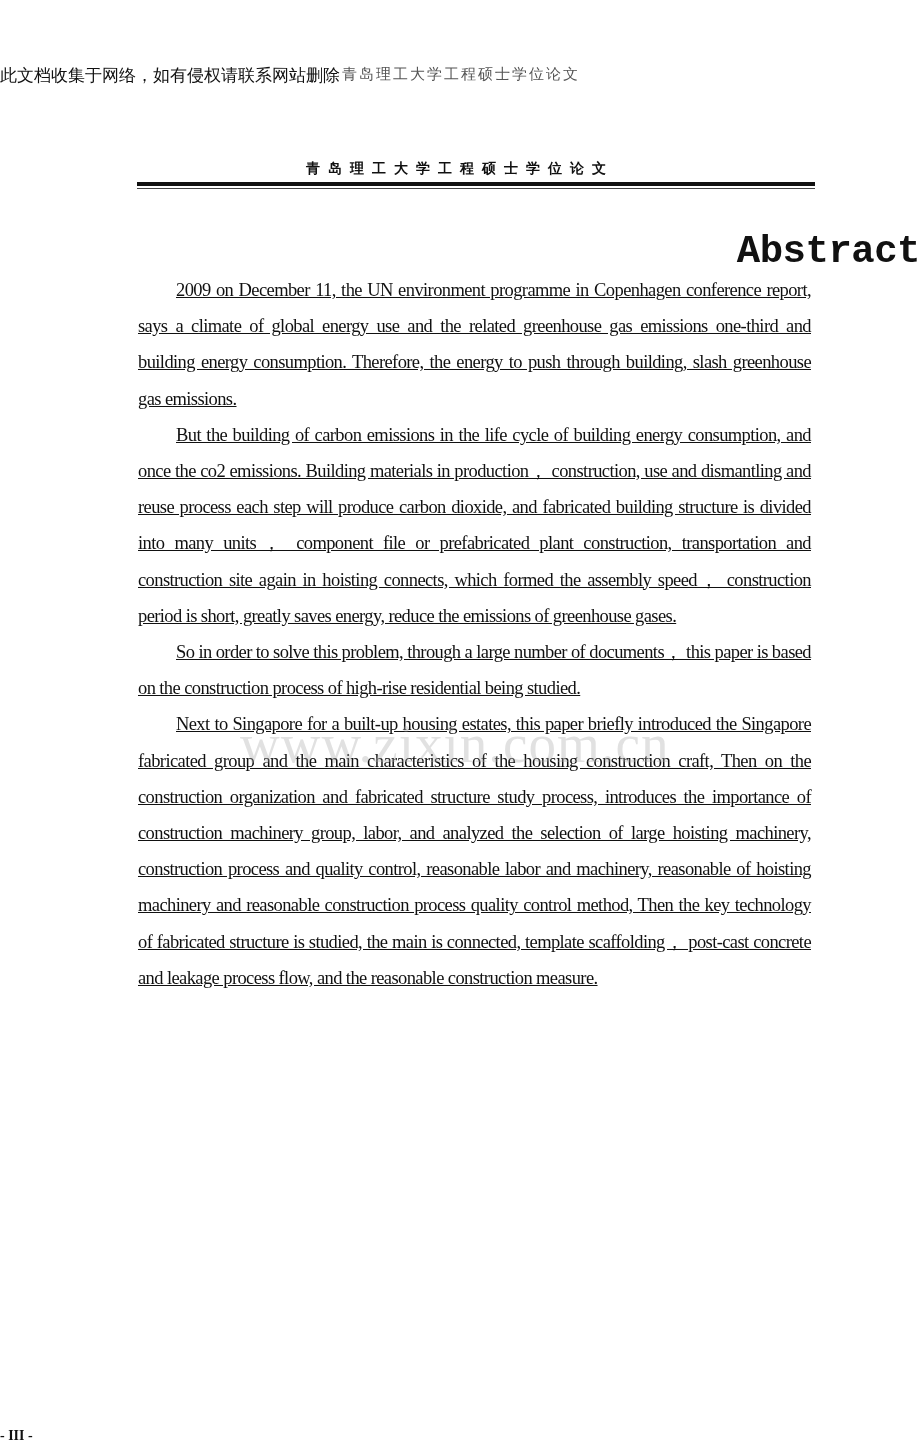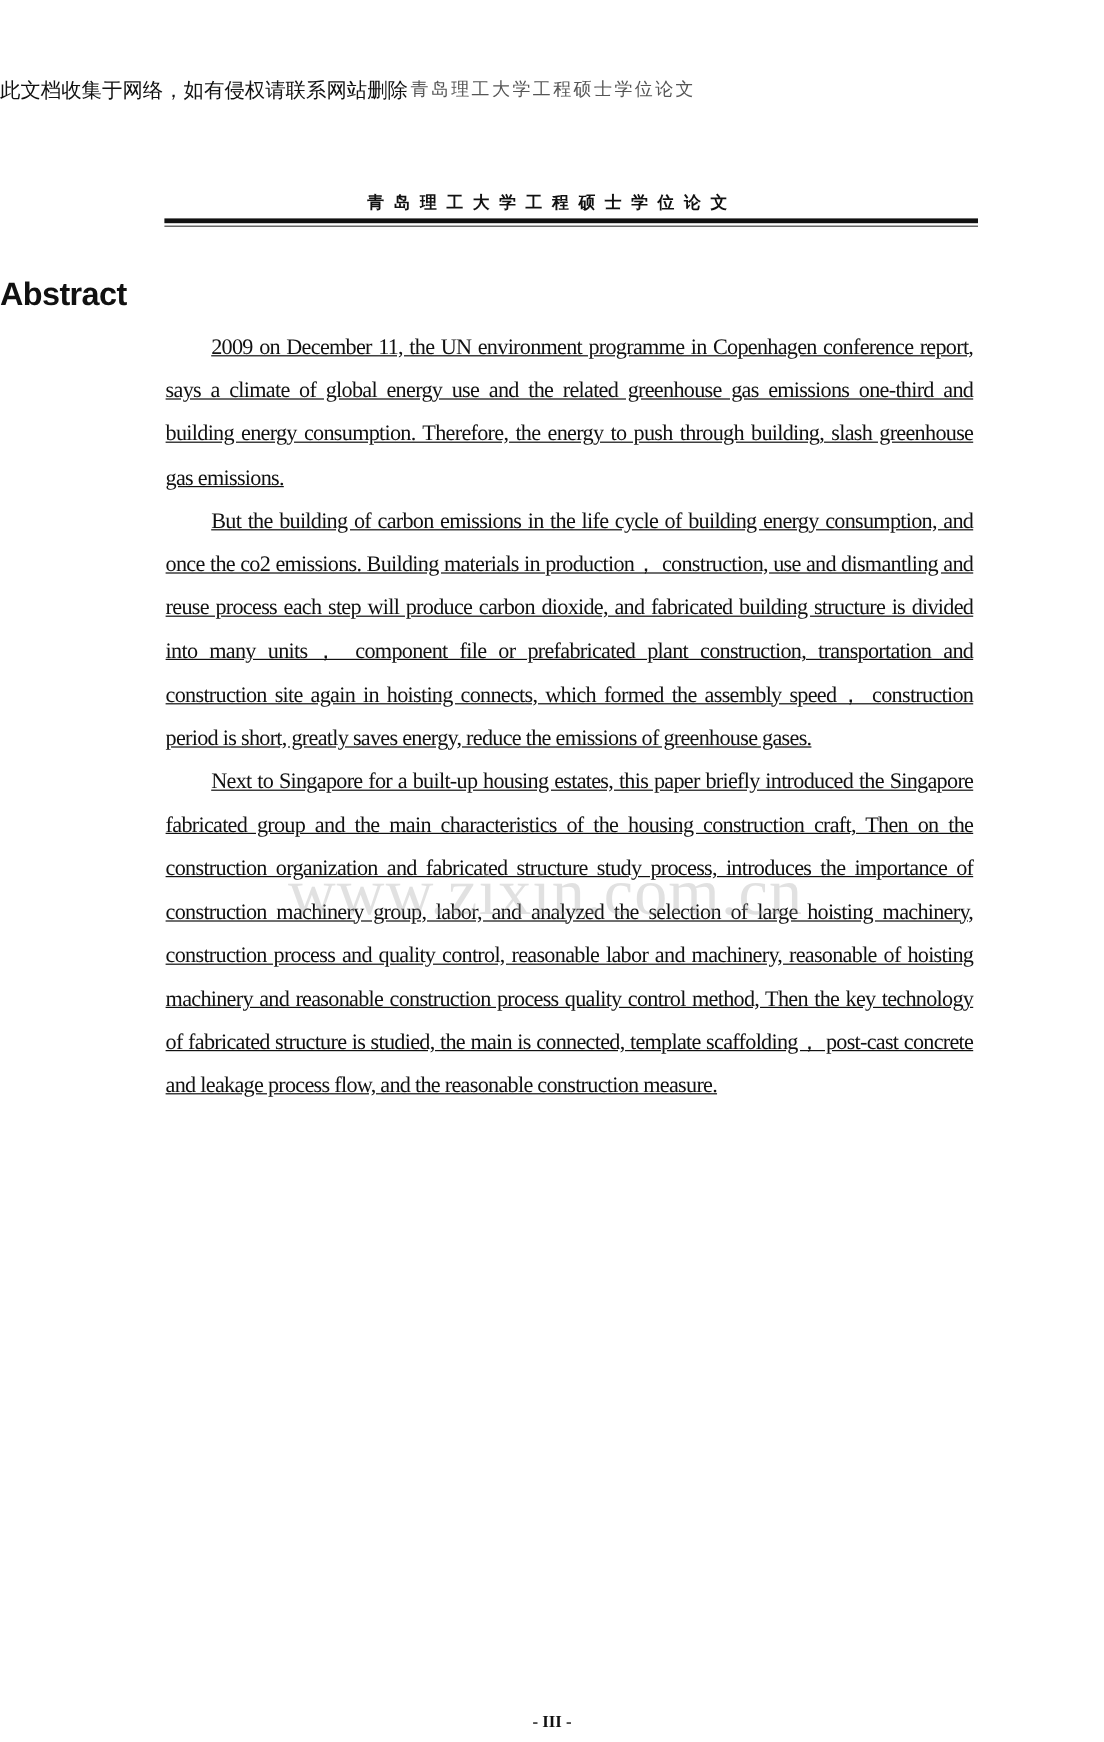--- a/index.html
+++ b/index.html
@@ -16,52 +16,53 @@
     font-size: 15px; color: #555; letter-spacing: 2px;
   }
   .top-notice .main { position: relative; }
   .running-head {
     position: absolute; left: 0; width: 100%; top: 160px; text-align: center;
     font-family: "DejaVu Sans", sans-serif; font-weight: bold; font-size: 14px; letter-spacing: 8px; color: #111;
   }
   .rule-thick { position: absolute; left: 137px; width: 678px; top: 182px; height: 4px; background: #111; }
   .rule-thin  { position: absolute; left: 137px; width: 678px; top: 188px; height: 1px; background: #444; }
   .title {
-    position: absolute; left: 0; width: 100%; top: 230px; text-align: left;
-    font-family: Liberation Sans, sans-serif; font-weight: bold; font-size: 27px; letter-spacing: -0.5px;
+    position: absolute; left: 0; width: 100%; top: 230px; text-align: right;
+    font-family: Liberation Mono, monospace; font-weight: bold; font-size: 39px; letter-spacing: -0.5px;
   }
   .body-text {
     position: absolute; left: 138px; width: 673px; top: 272px;
     font-size: 18.5px; line-height: 36.2px; text-align: justify; letter-spacing: -0.6px;
   }
   .body-text p { margin: 0; text-indent: 38px; text-decoration: underline; }
   .watermark {
     position: absolute; left: 240px; top: 712px; font-family: Liberation Serif, serif;
     font-size: 55px; color: rgba(170,170,170,0.35); letter-spacing: 1px; pointer-events: none;
   }
   .page-number {
-    position: absolute; left: 0; width: 100%; top: 1428px; text-align: center;
+    position: absolute; left: 0; width: 100%; top: 1428px; 
     font-size: 14px; font-weight: bold;
   }
 </style>
 </head>
 <body>
 
 <div class="top-notice">
   <span class="ghost">青岛理工大学工程硕士学位论文</span>
   <span class="main">此文档收集于网络，如有侵权请联系网站删除</span>
 </div>
 
 <div class="running-head">青岛理工大学工程硕士学位论文</div>
 <div class="rule-thick"></div>
 <div class="rule-thin"></div>
 
 <div class="title">Abstract</div>
 
 <div class="body-text">
   <p>2009 on December 11, the UN environment programme in Copenhagen conference report, says a climate of global energy use and the related greenhouse gas emissions one-third and building energy consumption. Therefore, the energy to push through building, slash greenhouse gas emissions.</p>
   <p>But the building of carbon emissions in the life cycle of building energy consumption, and once the co2 emissions. Building materials in production， construction, use and dismantling and reuse process each step will produce carbon dioxide, and fabricated building structure is divided into many units， component file or prefabricated plant construction, transportation and construction site again in hoisting connects, which formed the assembly speed， construction period is short, greatly saves energy, reduce the emissions of greenhouse gases.</p>
+  <p>So in order to solve this problem, through a large number of documents， this paper is based on the construction process of high-rise residential being studied.</p>
   <p>Next to Singapore for a built-up housing estates, this paper briefly introduced the Singapore fabricated group and the main characteristics of the housing construction craft, Then on the construction organization and fabricated structure study process, introduces the importance of construction machinery group, labor, and analyzed the selection of large hoisting machinery, construction process and quality control, reasonable labor and machinery, reasonable of hoisting machinery and reasonable construction process quality control method, Then the key technology of fabricated structure is studied, the main is connected, template scaffolding， post-cast concrete and leakage process flow, and the reasonable construction measure.</p>
 </div>
 
 <div class="watermark">www.zixin.com.cn</div>
 
 <div class="page-number">- III -</div>
 
 </body></html>

